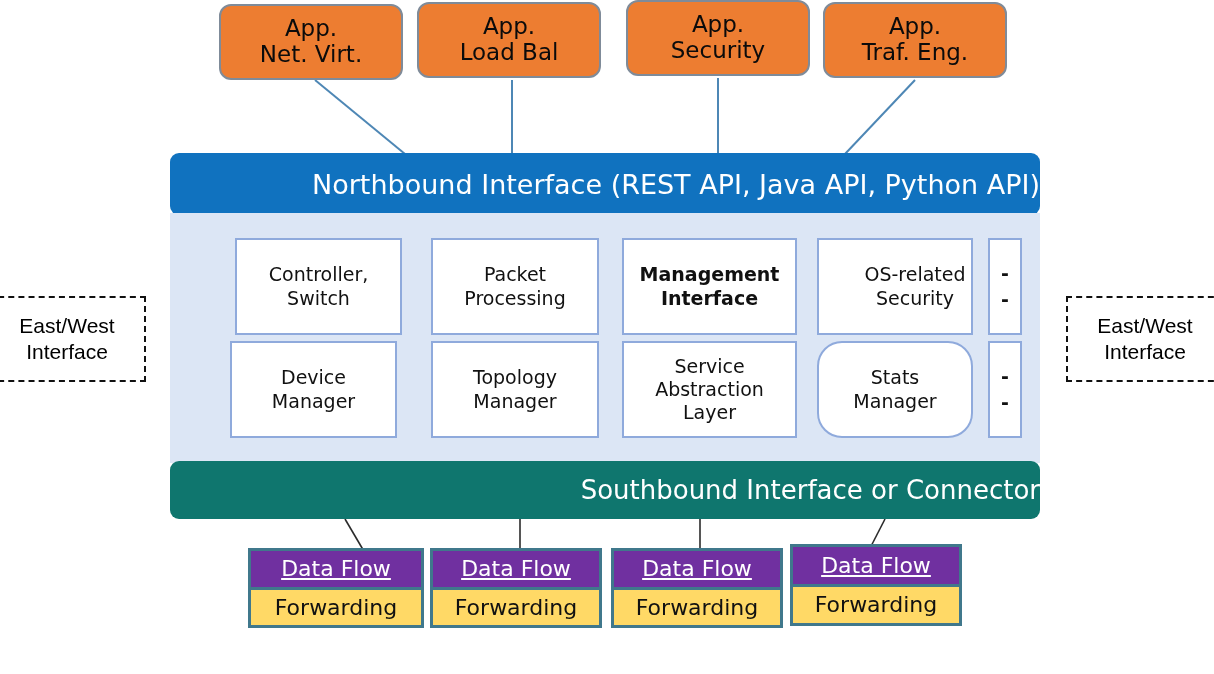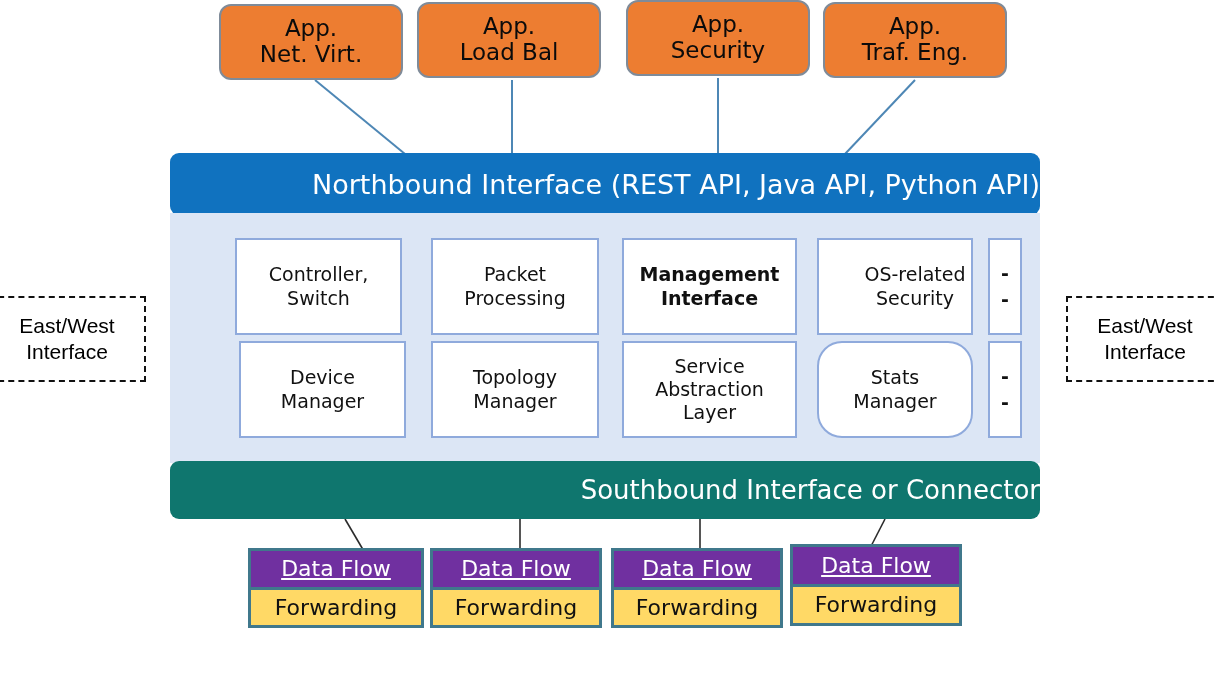--- a/index.html
+++ b/index.html
@@ -226,21 +226,21 @@
   </div>
   <div class="module" style="left:817px; top:238px; width:156px; height:97px;padding-left:40px;">
     <span>OS-related</span>
     <span>Security</span>
   </div>
   <div class="module narrow" style="left:988px; top:238px; width:34px; height:97px;">
     <span>-</span>
     <span>-</span>
   </div>
 
-  <div class="module" style="left:239px; top:341px; width:167px; height:97px;">
+  <div class="module" style="left:230px; top:341px; width:167px; height:97px;">
     <span>Device</span>
     <span>Manager</span>
   </div>
   <div class="module" style="left:431px; top:341px; width:168px; height:97px;">
     <span>Topology</span>
     <span>Manager</span>
   </div>
   <div class="module" style="left:622px; top:341px; width:175px; height:97px;">
     <span>Service</span>
     <span>Abstraction</span>

